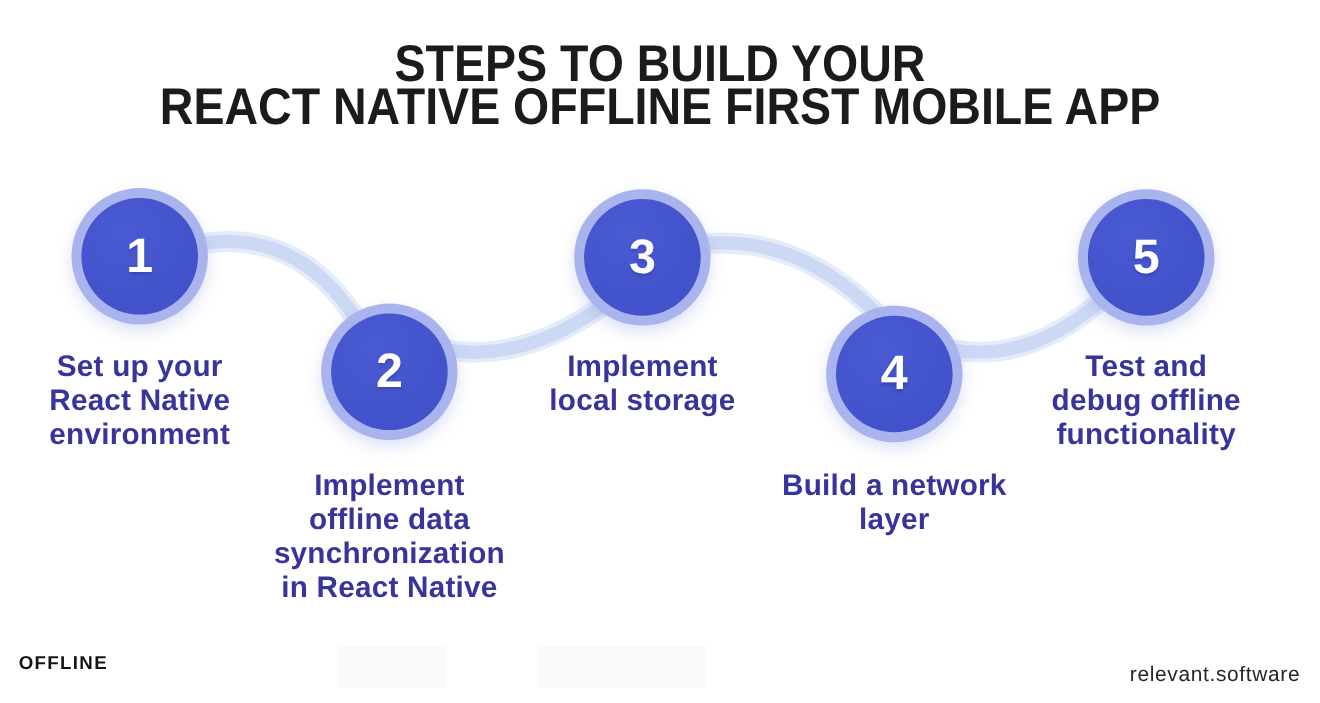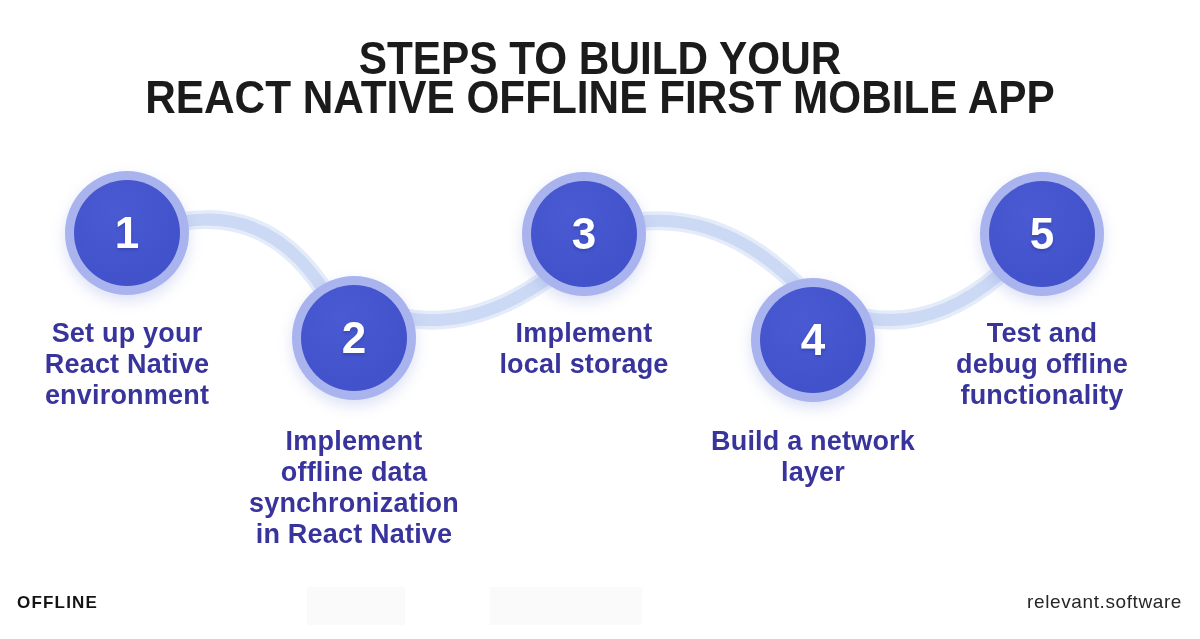--- a/index.html
+++ b/index.html
@@ -109,21 +109,21 @@
     left: 17px;
     bottom: 20px;
     color: #141414;
     font-size: 17px;
     font-weight: 700;
     letter-spacing: 1.2px;
   }
   .website {
     position: absolute;
     right: 18px;
-    bottom: 20px;
+    bottom: 8px;
     color: #262626;
     font-size: 19px;
     font-weight: 400;
     letter-spacing: 0.6px;
     margin-top: 32px;
   }
   
   .wm {
     position: absolute;
     background: #fafafa;

